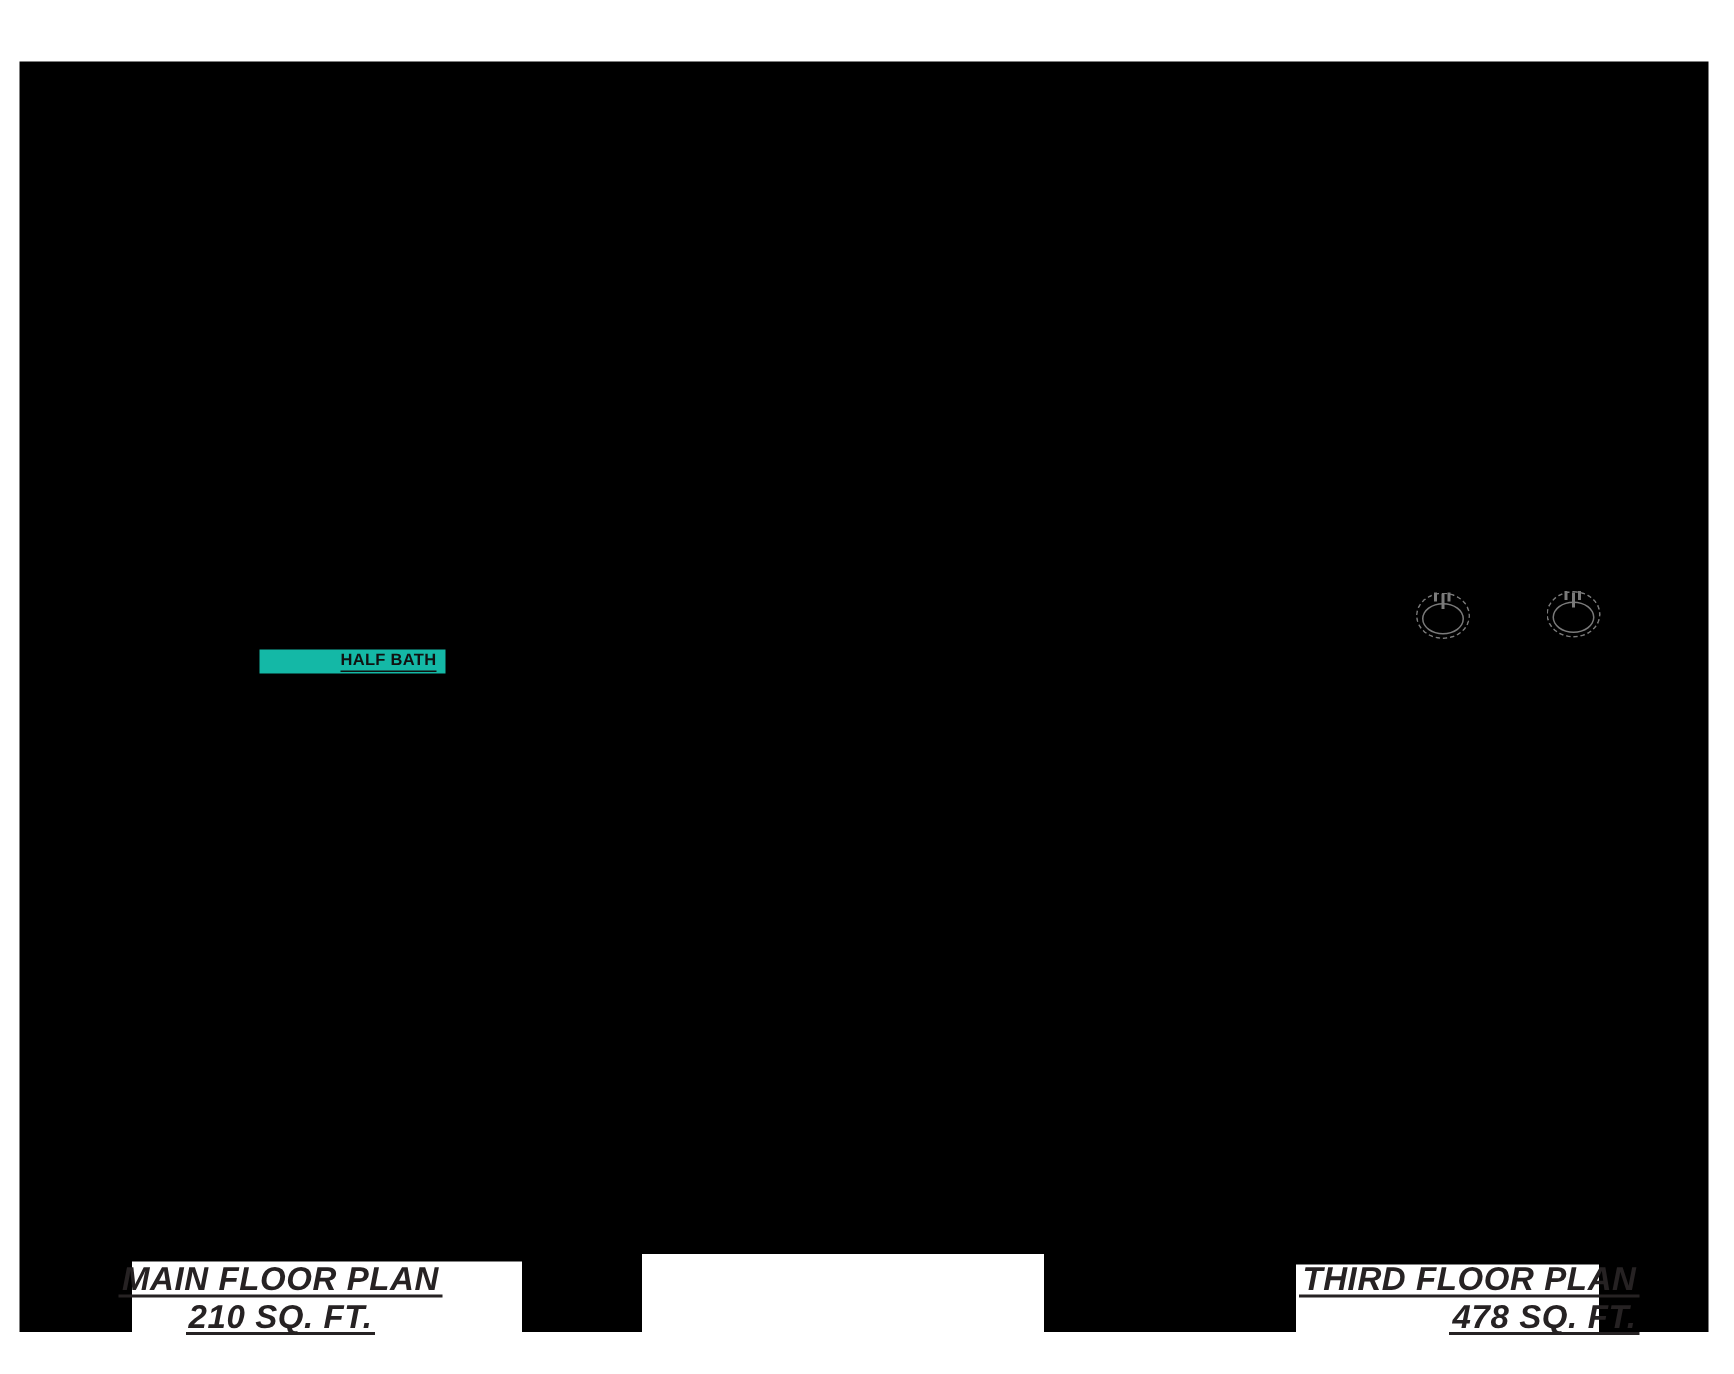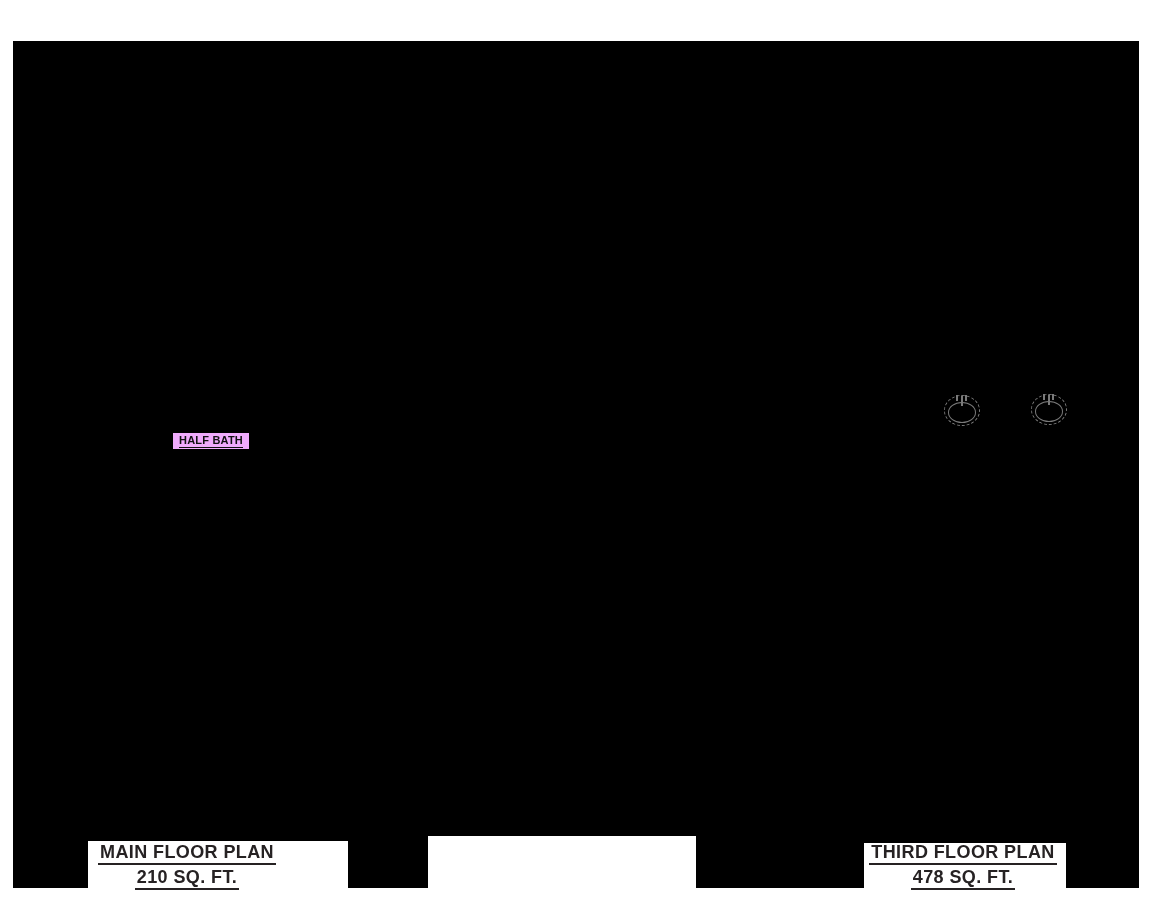--- a/index.html
+++ b/index.html
@@ -37,45 +37,47 @@
 
   
   .plan-caption {
     position: absolute;
     width: 260px;
     text-align: center;
     color: #262223;
   }
   .caption-1 { left: 57px;  top: 843px; }
   .caption-2 { left: 443px; top: 843px; }
-  .caption-3 { left: 833px; top: 843px; }
+  .caption-3 { left: 833px; top: 843px; text-align: right; }
   .plan-caption .title,
   .plan-caption .area {
     display: inline-block;
     font-weight: bold;
-    font-size: 18px;
+    font-size: 22px;
     line-height: 19px;
     letter-spacing: 0.4px;
     border-bottom: 2px solid #262223;
     padding: 0 2px 1px 2px;
     white-space: nowrap;
+    font-style: italic;
   }
   .plan-caption .area-row { margin-top: 3px; }
 
   
   .room-tag {
     position: absolute;
     left: 173px;
     top: 433px;
     width: 76px;
     height: 16px;
-    background: #f0abfc;
+    background: #14b8a6;
     display: flex;
     align-items: center;
     justify-content: center;
+    padding-left: 48px;
   }
   .room-tag span {
     display: inline-block;
     font-size: 11px;
     line-height: 12px;
     font-weight: bold;
     letter-spacing: 0.2px;
     color: #111111;
     border-bottom: 1px solid #111111;
     padding-bottom: 1px;

